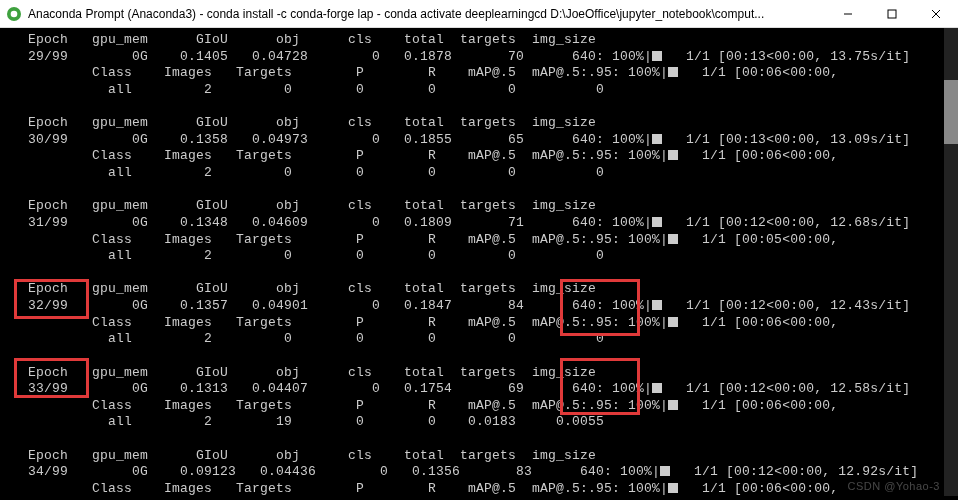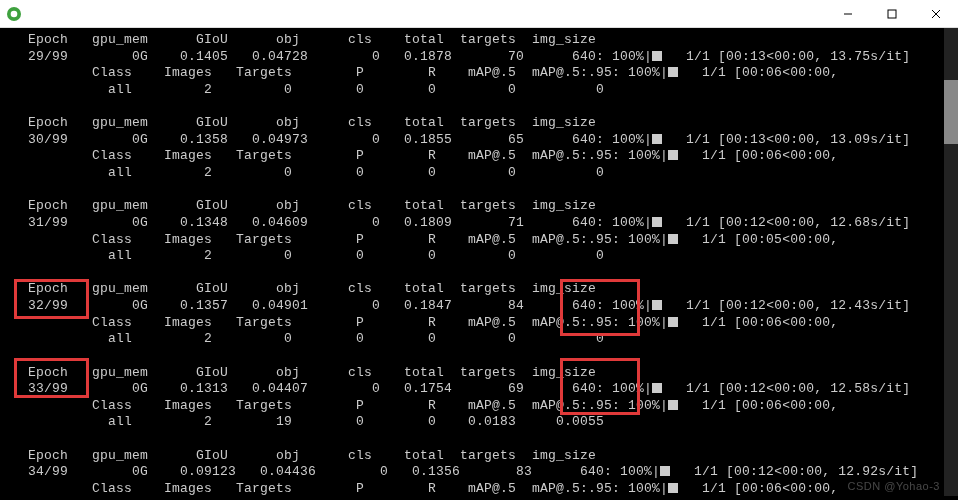--- a/index.html
+++ b/index.html
@@ -44,20 +44,21 @@
 </style>
 </head>
 <body>
 
 <div class="titlebar">
   <div class="title-left">
     <svg class="title-icon" viewBox="0 0 16 16">
         <circle cx="8" cy="8" r="7" fill="#3fa13f"></circle>
         <circle cx="8" cy="8" r="3.3" fill="#fff"></circle>
       </svg>
+    <span class="title-text">Anaconda Prompt (Anaconda3) - conda  install -c conda-forge lap - conda  activate deeplearningcd D:\JoeOffice\jupyter_notebook\comput...</span>
   </div>
   <div class="win-btns">
     <div class="win-btn">
         <svg width="10" height="10">
           <line x1="1" y1="5" x2="9" y2="5" stroke="#000" stroke-width="1"></line>
         </svg>
       </div>
     <div class="win-btn">
         <svg width="10" height="10">
           <rect x="1" y="1" width="8" height="8" fill="none" stroke="#000" stroke-width="1"></rect>

